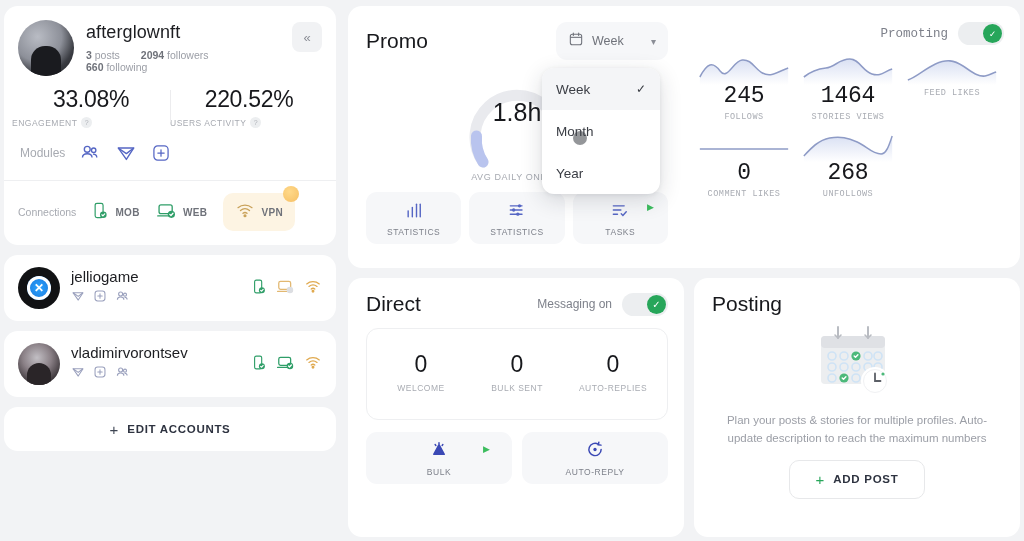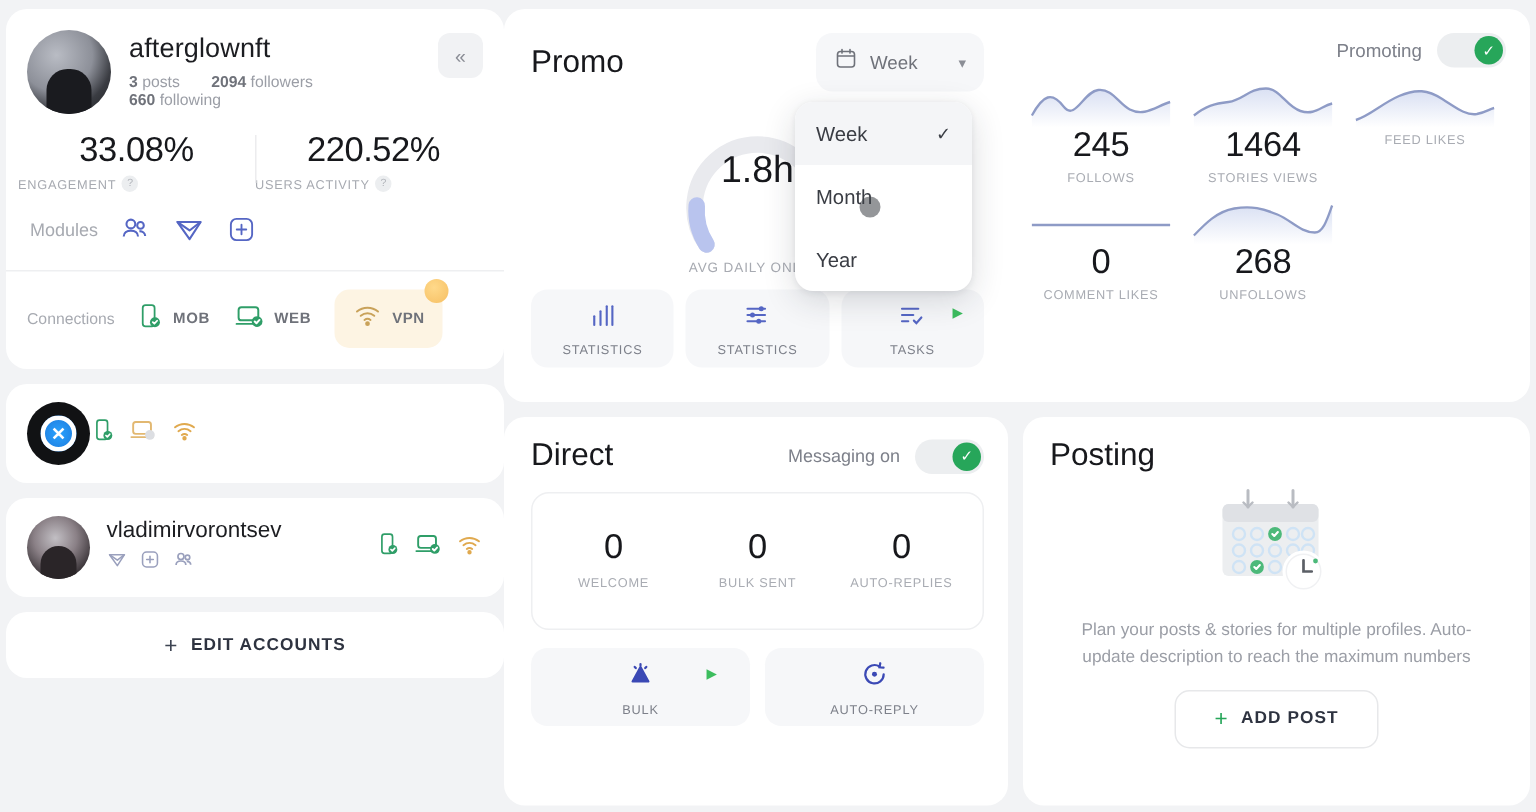--- a/index.html
+++ b/index.html
@@ -3,21 +3,21 @@
 <meta charset="utf-8">
 <style>
   * { box-sizing: border-box; margin: 0; padding: 0; }
   body {
     width: 1024px; height: 541px;
     background: #f2f3f5;
     font-family: "Liberation Sans", sans-serif;
     overflow: hidden;
     position: relative;
   }
-  .app { display: flex; padding: 6px 4px 4px 4px; height: 541px; }
+  .app { display: flex; gap: 12px; padding: 6px 4px 4px 4px; height: 541px; }
 
   
   .left-col { width: 332px; display: flex; flex-direction: column; gap: 10px; }
 
   .card { background: #fff; border-radius: 14px; }
 
   .profile-card { padding: 0; }
   .profile-head { display: flex; align-items: flex-start; padding: 14px 14px 0 14px; }
   .avatar {
     width: 56px; height: 56px; border-radius: 50%;
@@ -126,21 +126,21 @@
 
   .promo-actions { display: flex; gap: 8px; margin-top: 10px; }
   .act-btn {
     flex: 1; background: #f6f7f9; border-radius: 11px; height: 52px;
     display: flex; flex-direction: column; align-items: center; justify-content: center; gap: 3px;
     cursor: pointer; position: relative;
   }
   .act-lbl { font-size: 8.5px; letter-spacing: .55px; color: #7d808a; }
   .play-badge { position: absolute; color: #3cbd5e; font-size: 9px; }
 
-  .stats-pane { flex: 1; padding: 16px 16px 10px 8px; }
+  .stats-pane { flex: 1; padding: 16px 16px 10px 8px; font-family: Liberation Mono, monospace; }
   .promoting-row { display: flex; align-items: center; justify-content: flex-end; gap: 10px; }
   .promoting-lbl { font-size: 12.5px; color: #7d808a; }
   .toggle { width: 46px; height: 23px; border-radius: 12px; background: #eceef0; position: relative; cursor: pointer; }
   .toggle .knob { position: absolute; right: 2px; top: 2px; width: 19px; height: 19px; border-radius: 50%; background: #27a65a; display: flex; align-items: center; justify-content: center; color: #fff; font-size: 10px; }
 
   .stats-grid { display: grid; grid-template-columns: repeat(3, 1fr); row-gap: 6px; margin-top: 8px; }
   .stat { text-align: center; padding: 2px 6px; }
   .spark { height: 30px; display: block; width: 100%; }
   .stat-val { font-size: 23px; color: #17181c; letter-spacing: -.2px; margin-top: -2px; }
   .stat-lbl { font-size: 8.5px; letter-spacing: .5px; color: #a9acb3; margin-top: 3px; }
@@ -274,20 +274,45 @@
           <span class="ct">VPN</span>
           <span class="vpn-dot"></span>
         </div>
       </div>
     </div>
 
     <div class="acct">
       <div class="acct-av av-jellio">
           <span class="xm">✕</span>
         </div>
+      <div class="acct-mid">
+        <div class="acct-name">jelliogame</div>
+        <div class="acct-mods">
+          <span>
+            <svg width="14" height="14" viewBox="0 0 24 24" fill="none" stroke="#9aa0bd" stroke-width="1.8" stroke-linejoin="round">
+                <path d="M3.5 6.5h17L12.4 19z"></path>
+                <path d="M3.5 6.5l8.9 6.2 8.1-6.2"></path>
+              </svg>
+          </span>
+          <span>
+            <svg width="14" height="14" viewBox="0 0 24 24" fill="none" stroke="#9aa0bd" stroke-width="1.8">
+                <rect x="3.5" y="3.5" width="17" height="17" rx="4.5"></rect>
+                <path d="M12 8.2v7.6M8.2 12h7.6" stroke-linecap="round"></path>
+              </svg>
+          </span>
+          <span>
+            <svg width="15" height="15" viewBox="0 0 24 24" fill="none" stroke="#9aa0bd" stroke-width="1.8">
+                <circle cx="9" cy="8" r="3.2"></circle>
+                <circle cx="16" cy="9" r="2.4"></circle>
+                <path d="M3.8 17c0-2.6 2.3-4.2 5.2-4.2s5.2 1.6 5.2 4.2"></path>
+                <path d="M15.2 13.2c2.4.1 4.2 1.5 4.2 3.6"></path>
+              </svg>
+          </span>
+        </div>
+      </div>
       <div class="acct-status">
         <span>
           <svg width="17" height="17" viewBox="0 0 24 24" fill="none" stroke="#2f9e68" stroke-width="1.6">
             <rect x="6.5" y="3" width="10" height="18" rx="2.4"></rect>
             <circle cx="16.8" cy="17.4" r="4.2" fill="#2f9e68" stroke="none"></circle>
             <path d="M15 17.4l1.3 1.3 2.3-2.5" stroke="#fff" stroke-width="1.6" stroke-linecap="round" stroke-linejoin="round"></path>
           </svg>
         </span>
         <span>
           <svg width="19" height="19" viewBox="0 0 24 24" fill="none" stroke="#e2b871" stroke-width="1.6">

